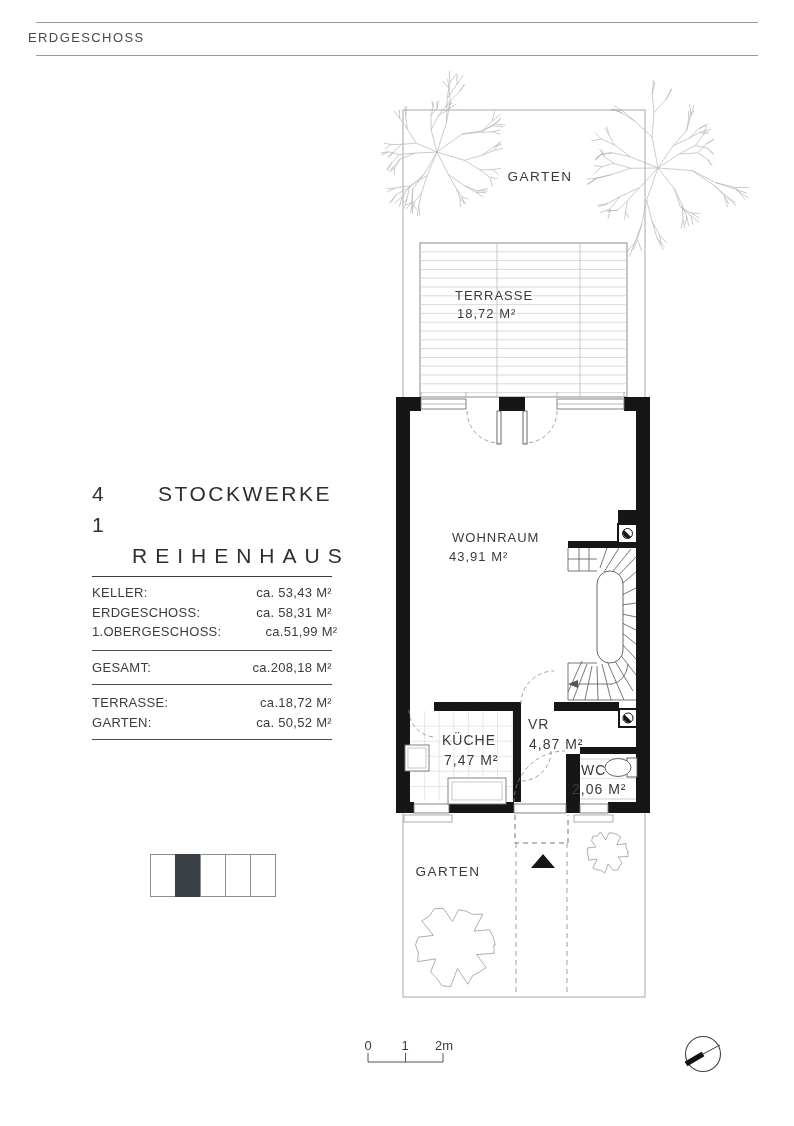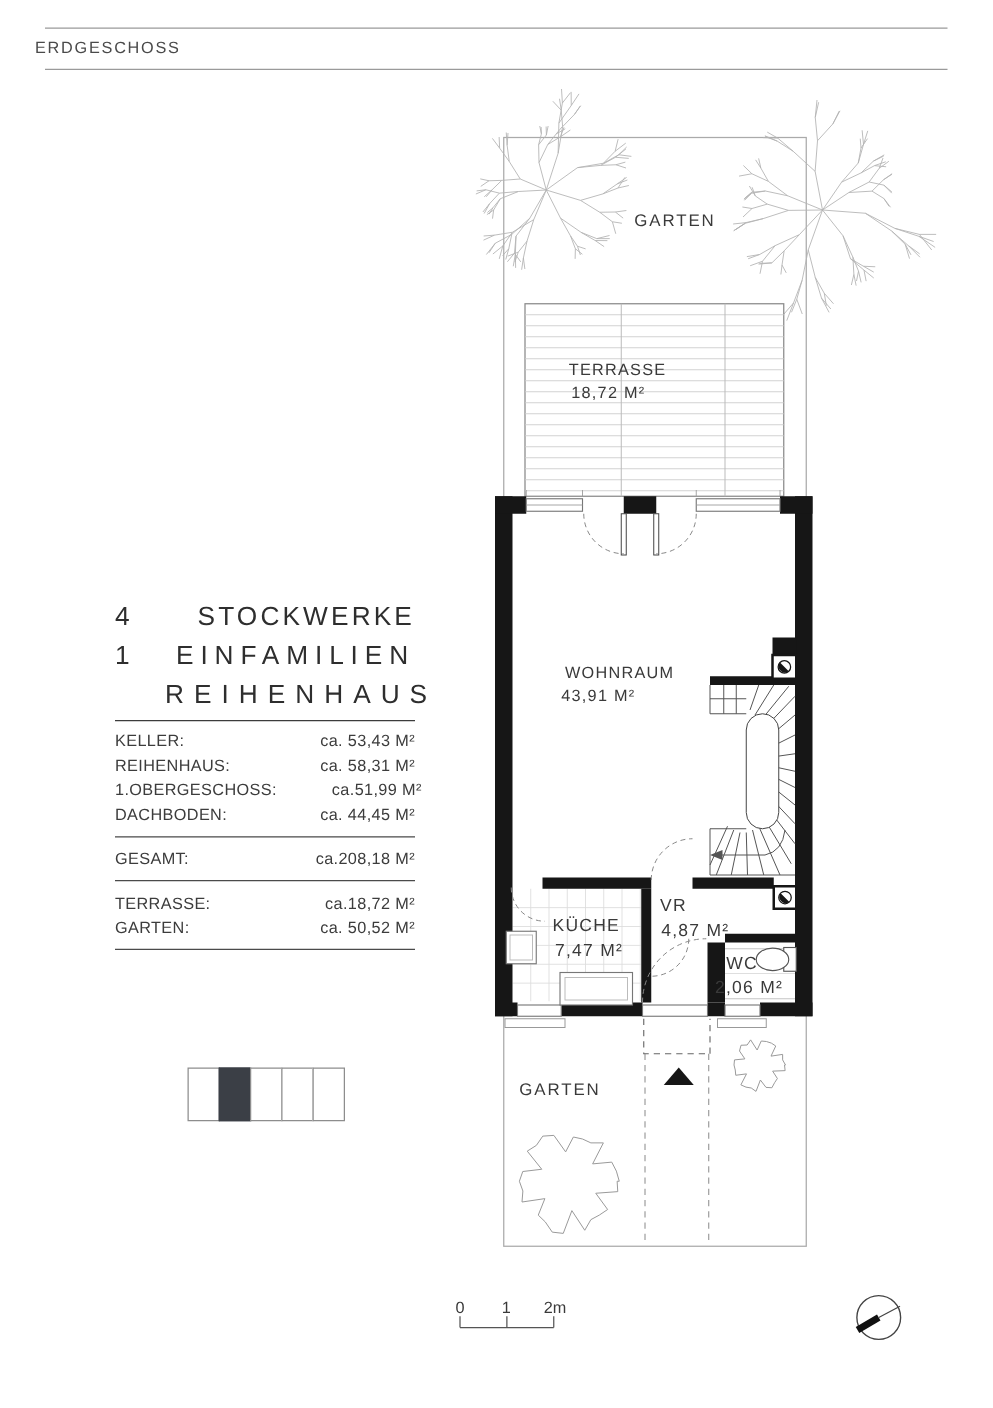--- a/index.html
+++ b/index.html
@@ -36,43 +36,38 @@
 <div id="page-title">ERDGESCHOSS</div>
 <div class="rule" style="top:55px"></div>
 
 <div id="info">
   <div class="hrow">
     <span class="num">4</span>
     <span class="ls2">STOCKWERKE</span>
   </div>
   <div class="hrow">
     <span class="num">1</span>
-    <span class="ls5">EINFAMILIEN</span>
   </div>
   <div class="hrow">
     <span class="ls8">REIHENHAUS</span>
   </div>
   <div class="headrule"></div>
 
   <div class="tbl">
     <div class="trow">
       <span>KELLER:</span>
       <span>ca. 53,43 M²</span>
     </div>
     <div class="trow">
-      <span>REIHENHAUS:</span>
+      <span>ERDGESCHOSS:</span>
       <span>ca. 58,31 M²</span>
     </div>
     <div class="trow">
       <span>1.OBERGESCHOSS:</span>
       <span>ca.51,99 M²</span>
-    </div>
-    <div class="trow">
-      <span>DACHBODEN:</span>
-      <span>ca. 44,45 M²</span>
     </div>
     <div class="totalblock trow">
       <span>GESAMT:</span>
       <span>ca.208,18 M²</span>
     </div>
     <div class="trow">
       <span>TERRASSE:</span>
       <span>ca.18,72 M²</span>
     </div>
     <div class="trow">

